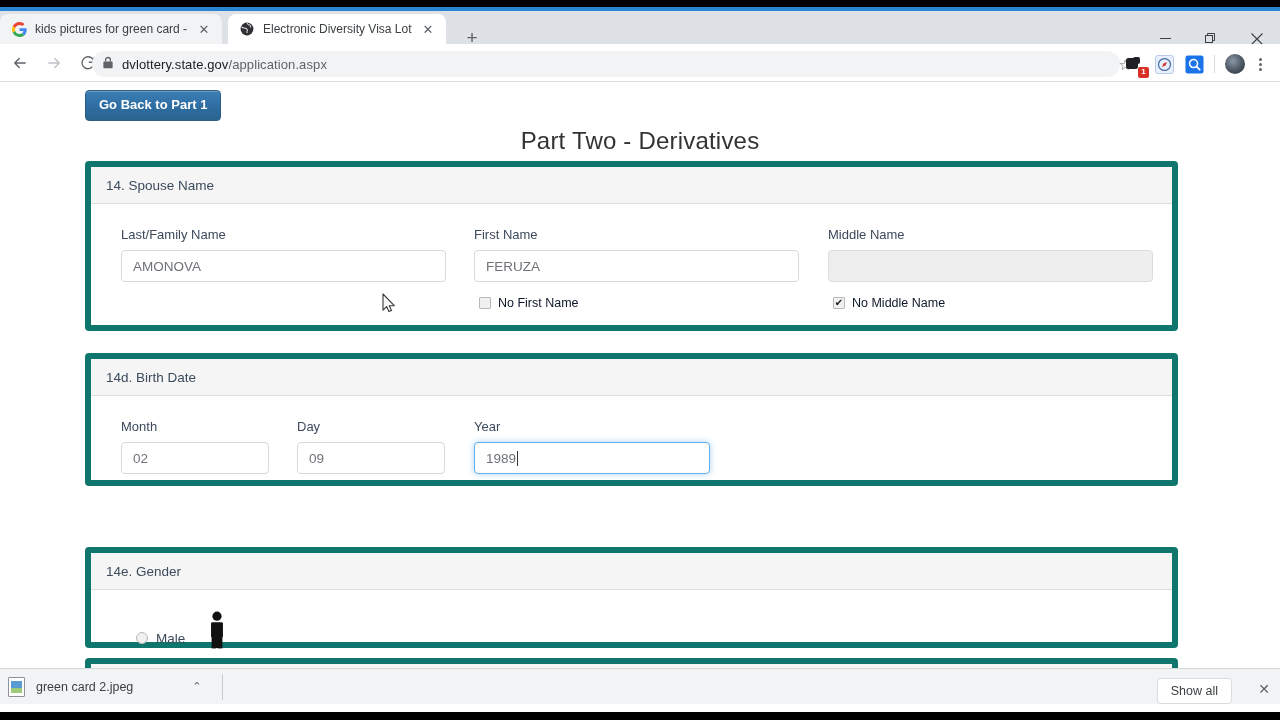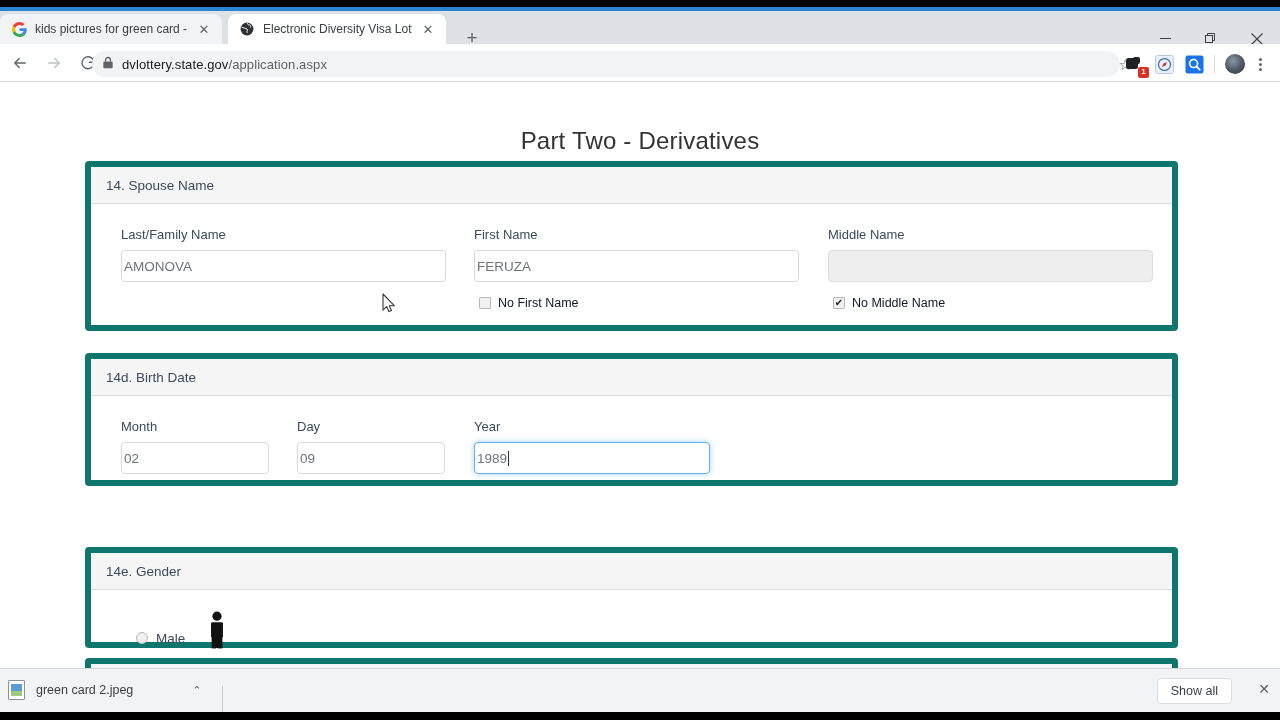--- a/index.html
+++ b/index.html
@@ -104,21 +104,21 @@
     display:flex; align-items:center; padding-left:15px;
     font-size:13.5px; color:#3c4a5c;
   }
   .panel-body { position:relative; }
 
   .field { position:absolute; }
   .flabel { font-size:13px; color:#3c4a5c; margin-bottom:8px; display:block; }
   .finput {
     width:100%; height:32px; border:1px solid #d8d8d8; border-radius:4px;
     background:#ffffff; font-size:13.5px; color:#6f7378;
-    padding:0 2px; font-family:"Liberation Sans", sans-serif;
+    padding:0 11px; font-family:"Liberation Sans", sans-serif;
     display:flex; align-items:center;
   }
   .finput.disabled { background:#eeeeee; border-color:#dcdcdc; }
   .finput.focused {
     border:1px solid #66afe9; box-shadow:0 0 6px rgba(102,175,233,.55);
   }
   .caret { display:inline-block; width:1px; height:15px; background:#333; margin-left:1px; }
 
   .cbrow { position:absolute; display:flex; align-items:center; gap:7px; }
   .cbox {
@@ -130,23 +130,23 @@
 
   .radiorow { position:absolute; display:flex; align-items:center; gap:8px; }
   .radio {
     width:12px; height:12px; border-radius:50%;
     border:1px solid #b9b9b9; background:#f0f0f0;
   }
   .rlabel { font-size:13.5px; color:#3c4a5c; }
 
   
   .dlbar {
-    position:absolute; left:0; top:668px; width:1280px; height:44px;
+    position:absolute; left:0; top:668px; width:1280px; height:36px;
     background:#f1f3f4; border-top:1px solid #d4d6d8;
-    display:flex; align-items:flex-end;
+    display:flex; align-items:center;
   }
   .dlitem { display:flex; align-items:center; gap:11px; padding-left:8px; height:44px; }
   .dlfile-ico {
     width:17px; height:20px; border:1px solid #8e9196; border-radius:1px;
     background:#ffffff; position:relative;
   }
   .dlfile-ico:after {
     content:""; position:absolute; left:2px; top:3px; right:2px; bottom:3px;
     background:linear-gradient(to bottom,#5b9bd5 0%,#5b9bd5 55%,#9ecb7a 56%,#9ecb7a 100%);
   }
@@ -278,20 +278,21 @@
       <div class="kebab">
           <i></i>
           <i></i>
           <i></i>
         </div>
     </div>
   </div>
 
   <div class="page">
 
+    <div class="gobackbtn">Go Back to Part 1</div>
     <div class="page-title">Part Two - Derivatives</div>
 
     <div class="panel" style="top:78px; height:170px;">
       <div class="panel-head">14. Spouse Name</div>
       <div class="panel-body" style="height:131px;">
 
         <div class="field" style="left:30px; top:23px; width:325px;">
           <span class="flabel">Last/Family Name</span>
           <div class="finput">AMONOVA</div>
         </div>

